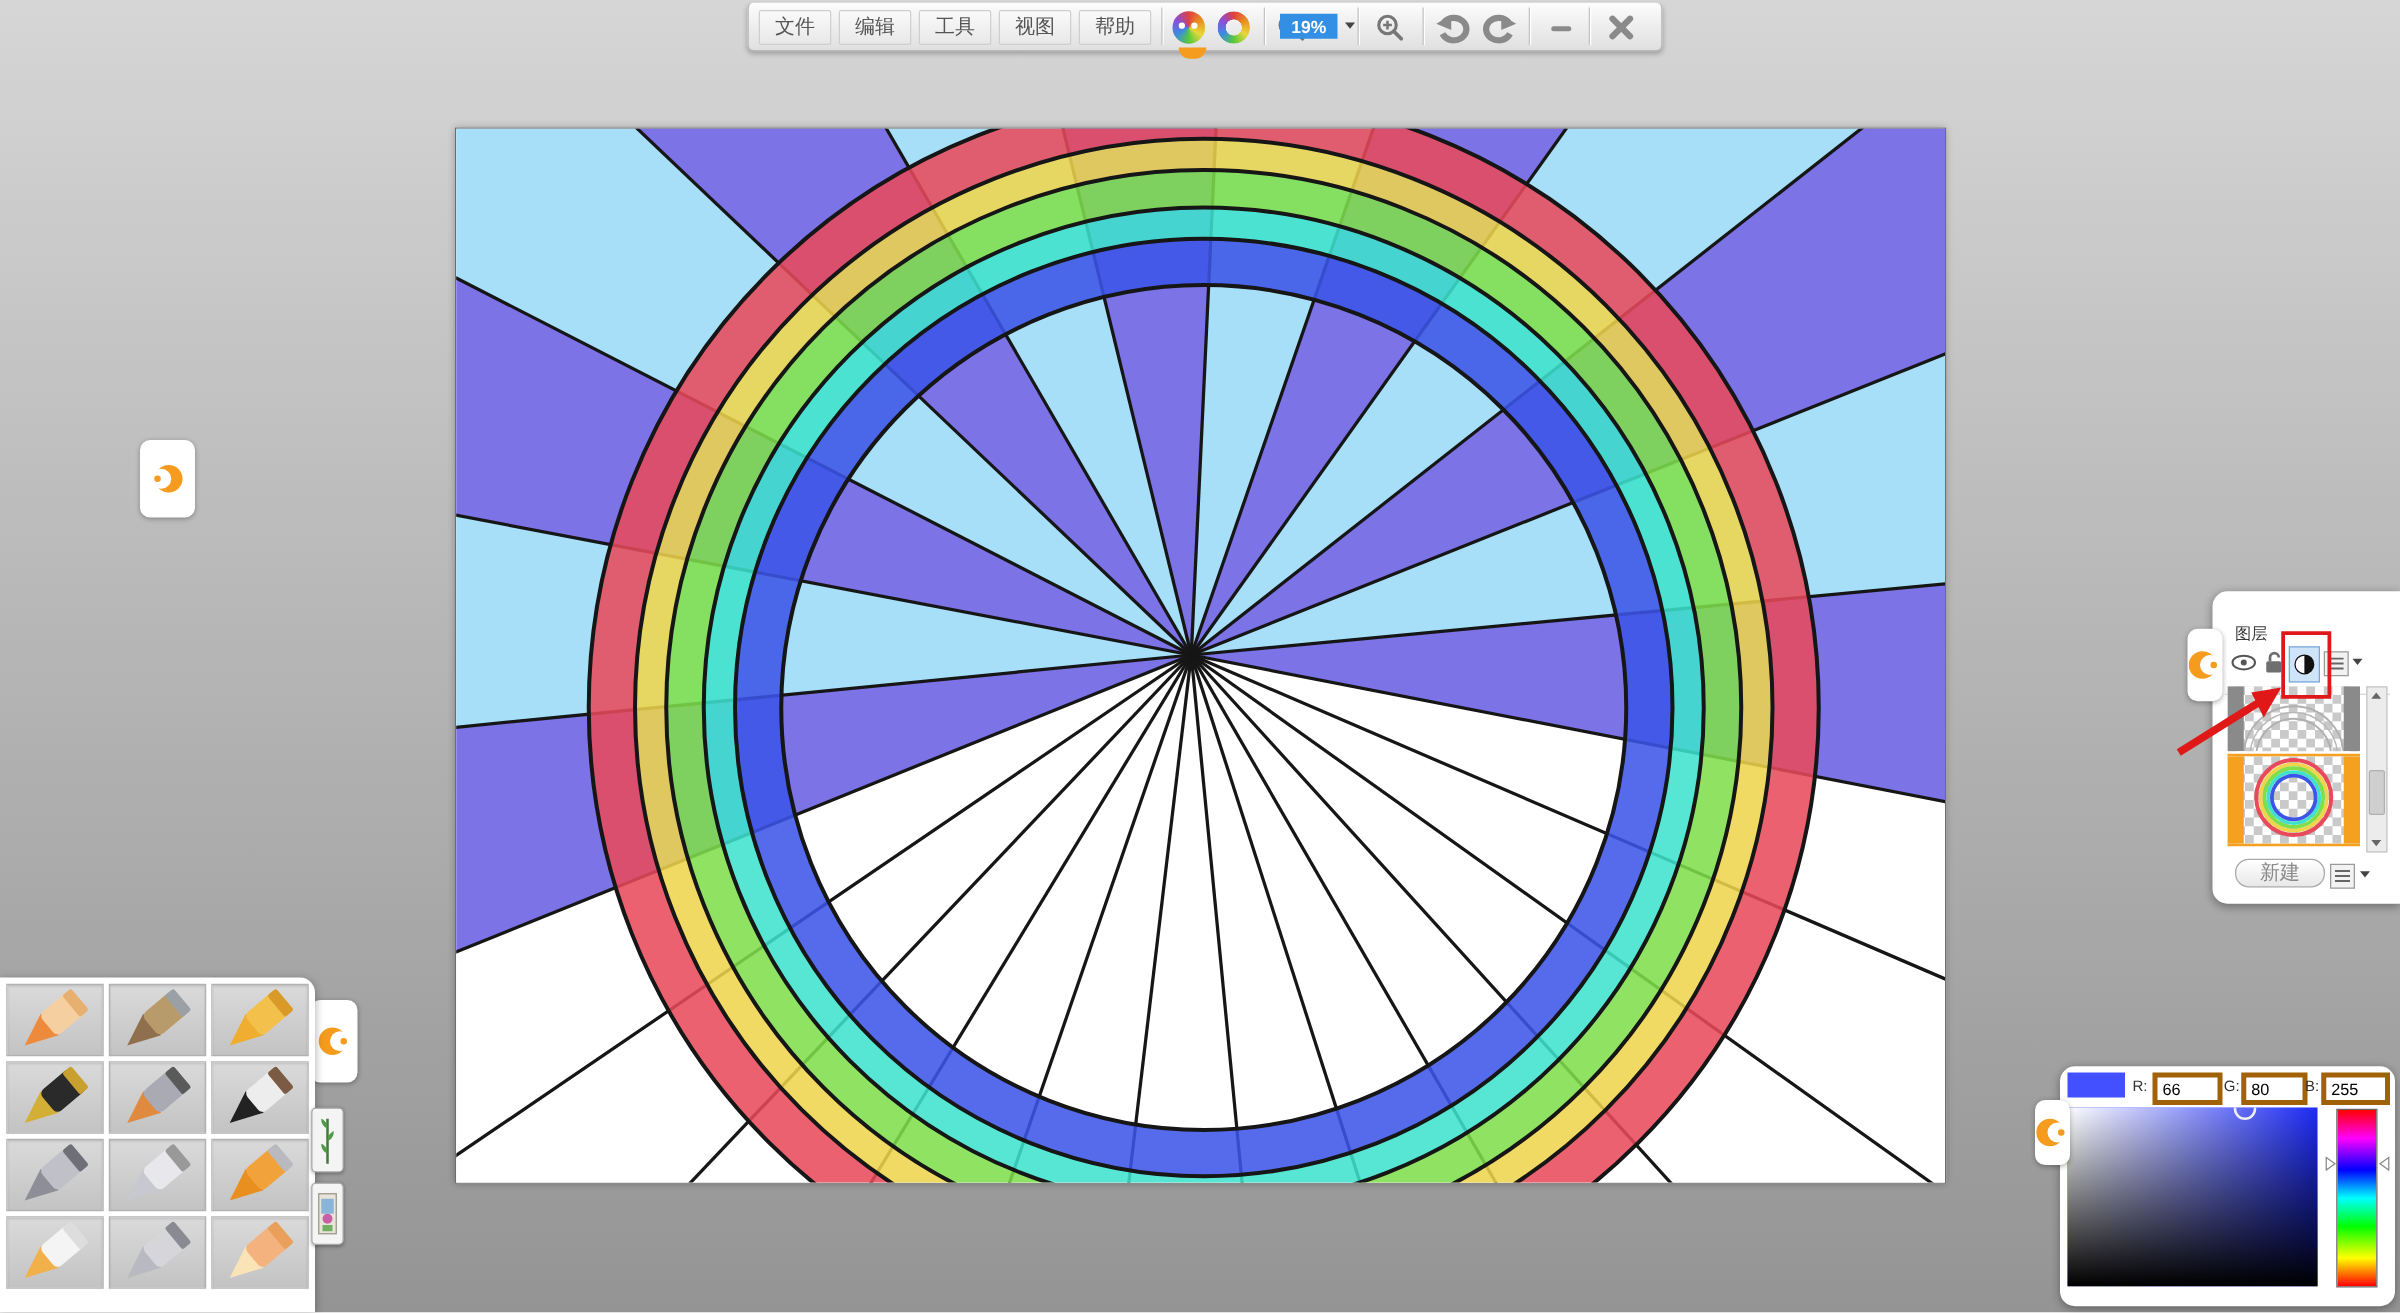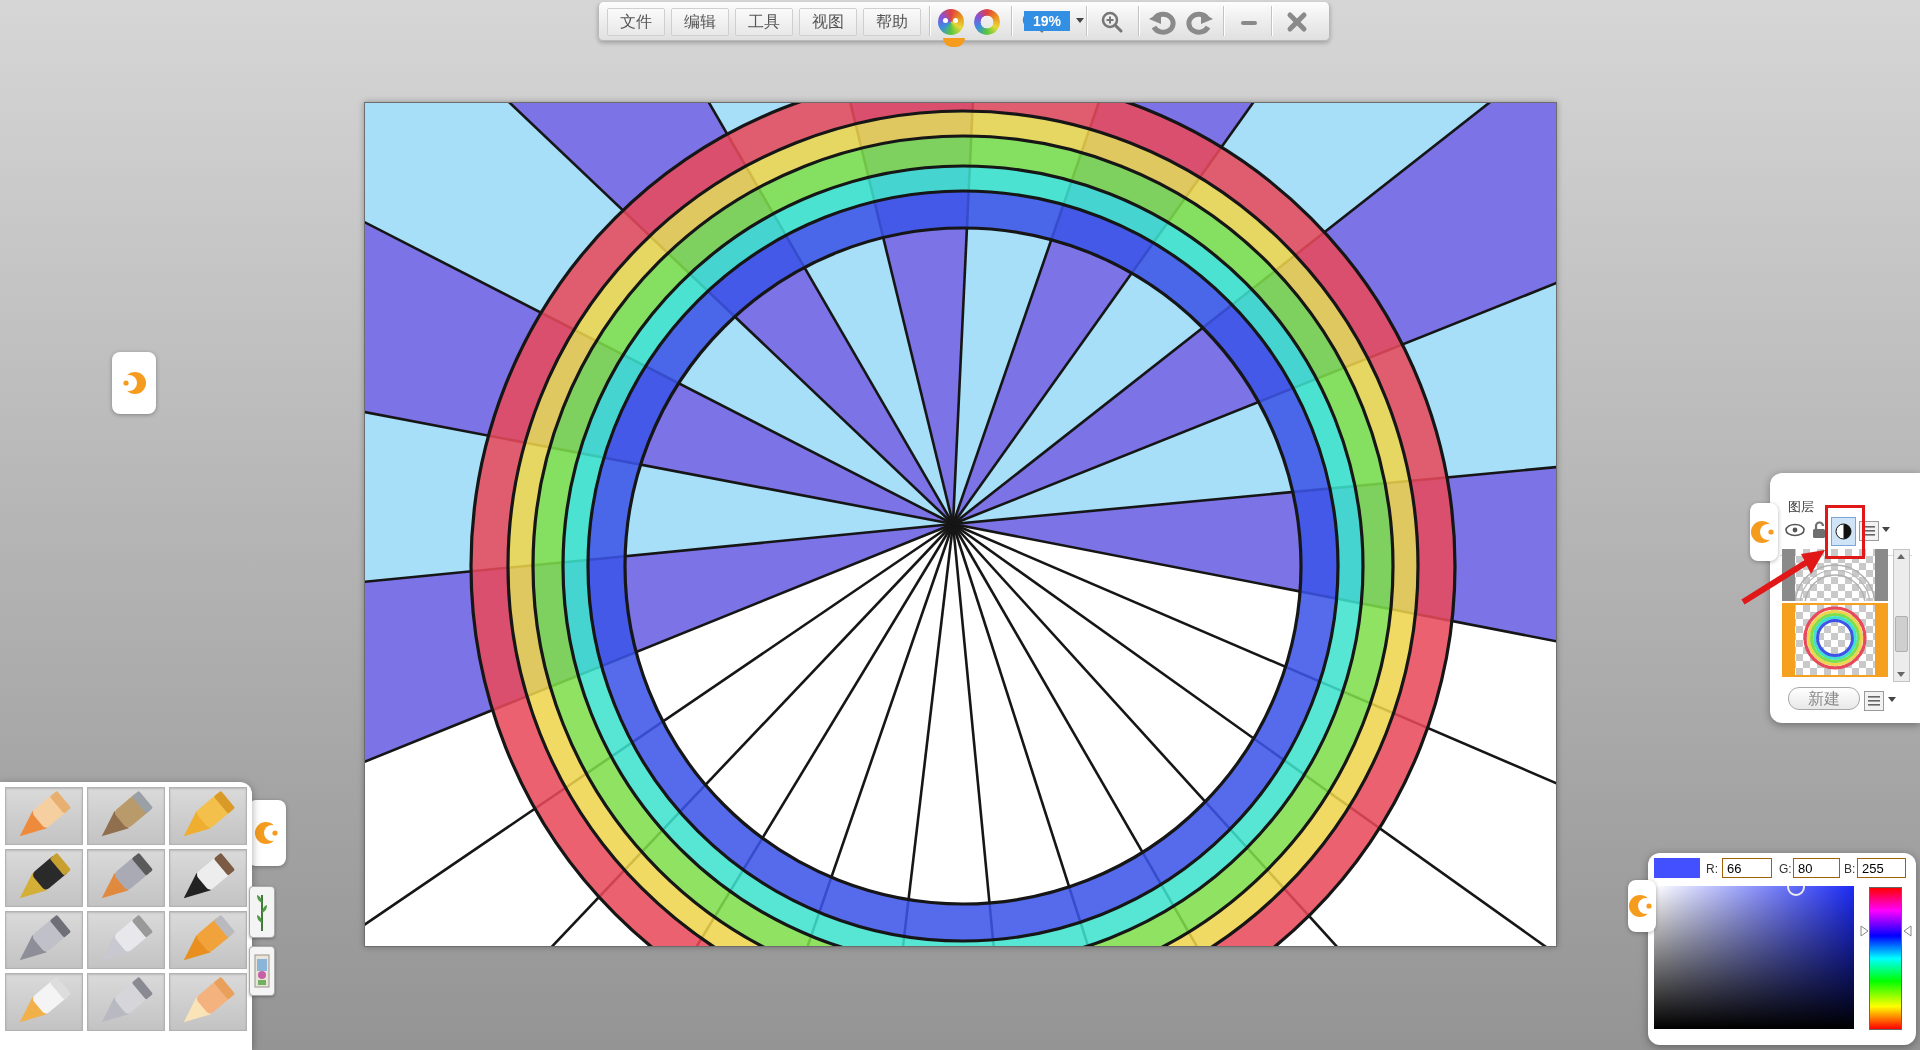--- a/index.html
+++ b/index.html
@@ -85,21 +85,21 @@
     border:1px solid #a8a8a8;background:linear-gradient(#fff,#e8e8e8);font-size:16px;color:#8a8a8a;
     text-align:center;line-height:21px;}
   #lp-hamburger2{left:94px;top:218px;width:18px;height:18px;border:1px solid #9a9a9a;background:#f2f2f2;}
   #red-arrow{position:absolute;left:1735px;top:540px;width:100px;height:70px;z-index:10;pointer-events:none;}
 
   
   #color-panel{left:1648px;top:853px;width:268px;height:192px;}
   #color-tab{left:1628px;top:880px;width:28px;height:52px;z-index:4;}
   #cp-swatch{position:absolute;left:6px;top:5px;width:46px;height:20px;}
   .cp-label{position:absolute;top:9px;font-size:12px;color:#333;}
-  .cp-input{position:absolute;top:5px;height:18px;border:1px solid #a16207;font-size:13px;
+  .cp-input{position:absolute;top:5px;height:18px;border:4px solid #a16207;font-size:13px;
     padding:0 0 0 4px;font-family:"Liberation Sans",sans-serif;background:#fff;}
   #sv-square{position:absolute;left:6px;top:33px;width:200px;height:143px;overflow:hidden;
     background-image:linear-gradient(to bottom,rgba(0,0,0,0),#000),linear-gradient(to right,#fff,rgba(255,255,255,0));
     background-color:#1c2bf5;}
   #sv-cursor{position:absolute;left:133px;top:-8px;width:14px;height:14px;border:2px solid #eee;border-radius:50%;}
   #hue-bar{position:absolute;left:221px;top:34px;width:31px;height:141px;border:1px solid #666;
     background:linear-gradient(to bottom,#f00 0%,#f0f 16%,#00f 34%,#0ff 50%,#0f0 66%,#ff0 84%,#f00 100%);}
   .hue-marker{position:absolute;top:72px;}
 </style>
 </head>

